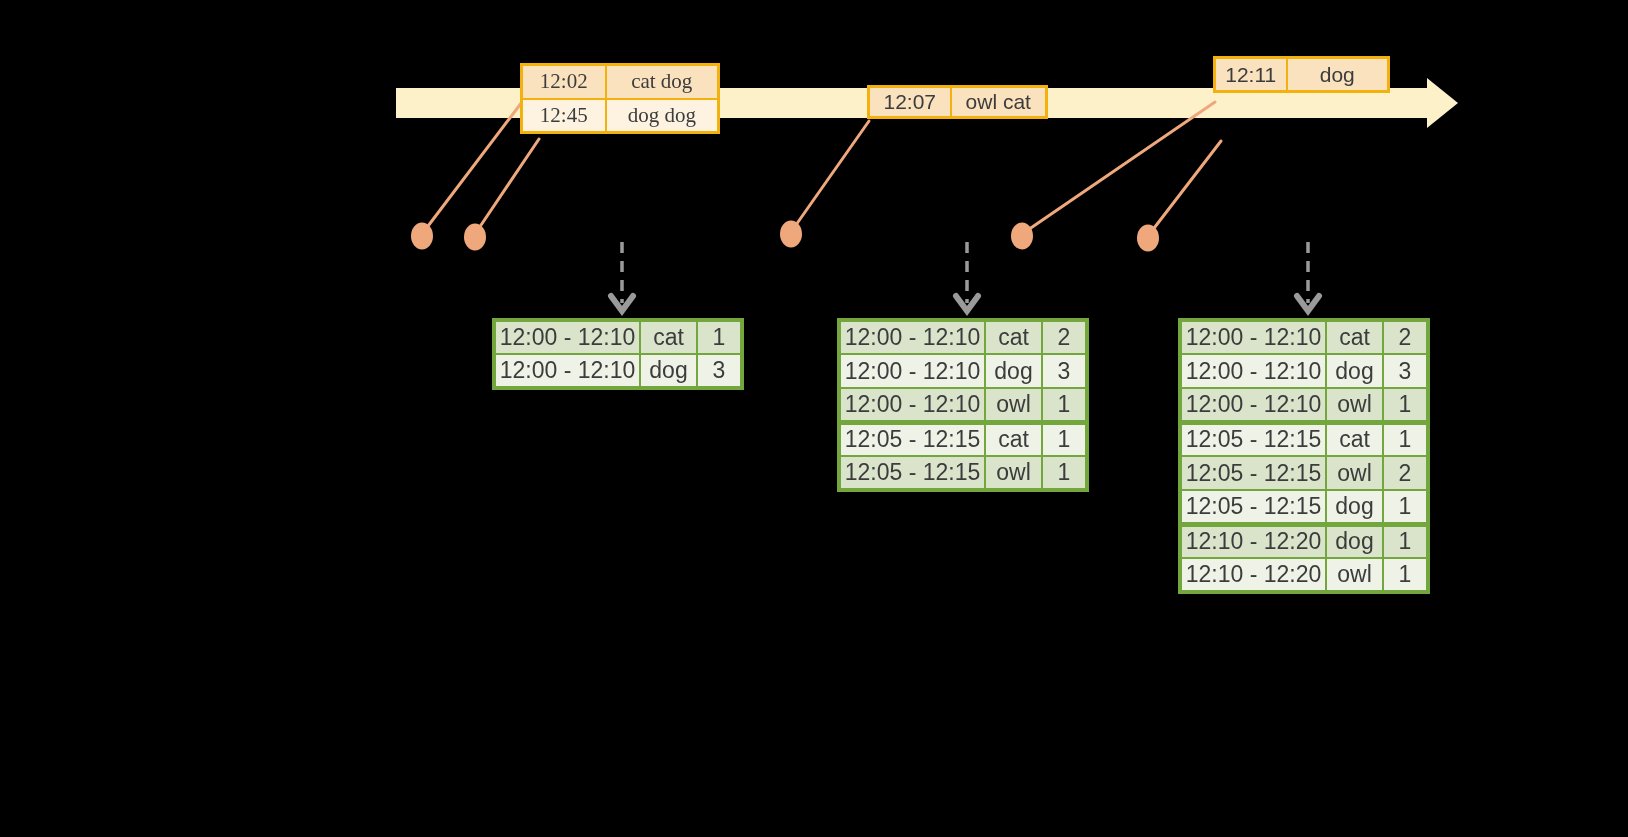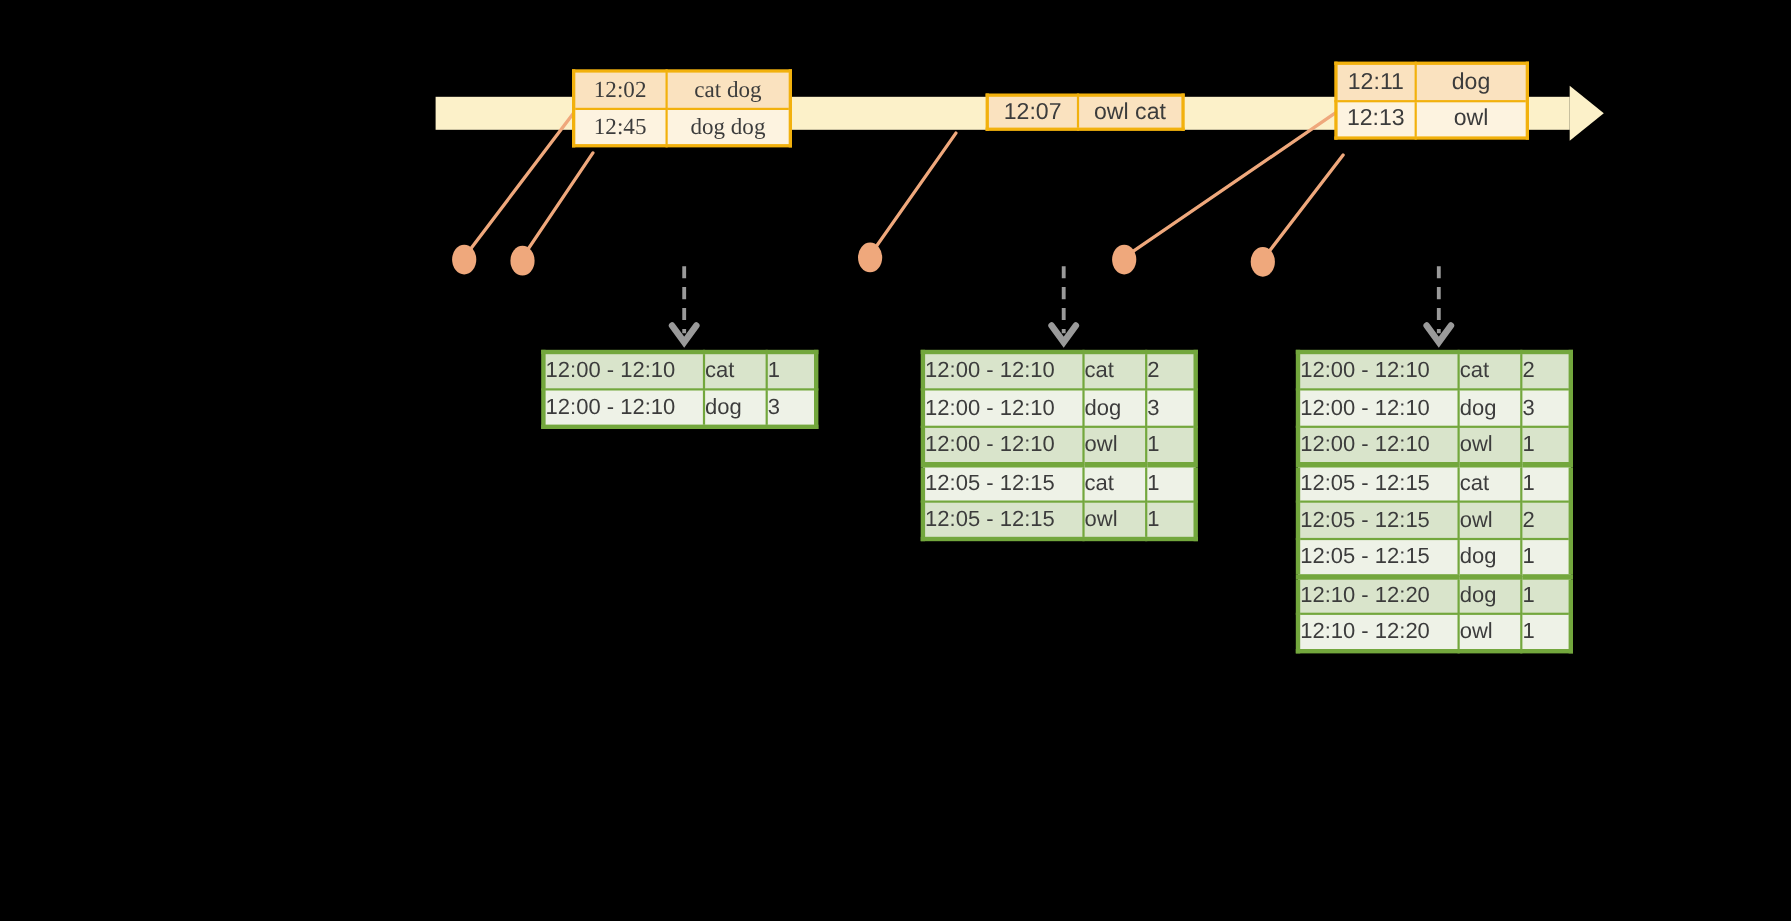--- a/index.html
+++ b/index.html
@@ -25,22 +25,22 @@
   .cream { background:var(--cream); }
   .eA .t { width:84px; }  .eA .w { width:113px;text-align:center; }
   .eB .t { width:82px; }  .eB .w { width:96px;text-align:center;  }
   .eC .t { width:72px; }  .eC .w { width:102px; }
 
   
   .result-table { position:absolute; }
   .result-table table { border-collapse:collapse; border:4px solid var(--green); }
   .result-table td {
     border:2px solid var(--green);
-    height:34px; vertical-align:middle;
-    font-size:20px; color:var(--text); white-space:nowrap;
+    height:34px; text-align:center; vertical-align:middle;
+    font-size:23px; color:var(--text); white-space:nowrap;
   }
   .result-table .win { width:146px; }
   .result-table .wrd { width:57px; }
   .result-table .cnt { width:45px; }
   .g-dark  td { background:var(--green_dark); }
   .g-light td { background:var(--green_light); }
   .group-start td { border-top:5px solid var(--green); }
 </style>
 </head>
 <body>
@@ -92,42 +92,38 @@
         <td class="w peach">cat dog</td>
       </tr>
       <tr>
         <td class="t cream">12:45</td>
         <td class="w cream">dog dog</td>
       </tr>
     </tbody>
       </table>
   </div>
 
-  <div class="event-table eB single" style="left:896px; top:85px;">
+  <div class="event-table eB single" style="left:867px; top:85px;">
     <table>
       <tbody>
           <tr>
         <td class="t peach">12:07</td>
         <td class="w peach">owl cat</td>
       </tr>
     </tbody>
       </table>
   </div>
 
   <div class="event-table eC" style="left:1213px; top:56px;">
     <table>
       <tbody>
           <tr>
         <td class="t peach">12:11</td>
         <td class="w peach">dog</td>
       </tr>
-      <tr>
-        <td class="t cream">12:13</td>
-        <td class="w cream">owl</td>
-      </tr>
     </tbody>
       </table>
   </div>
 
   <div class="result-table" style="left:492px; top:318px;">
     <table>
       <tbody>
           <tr class="g-dark">
         <td class="win">12:00 - 12:10</td>
         <td class="wrd">cat</td>

